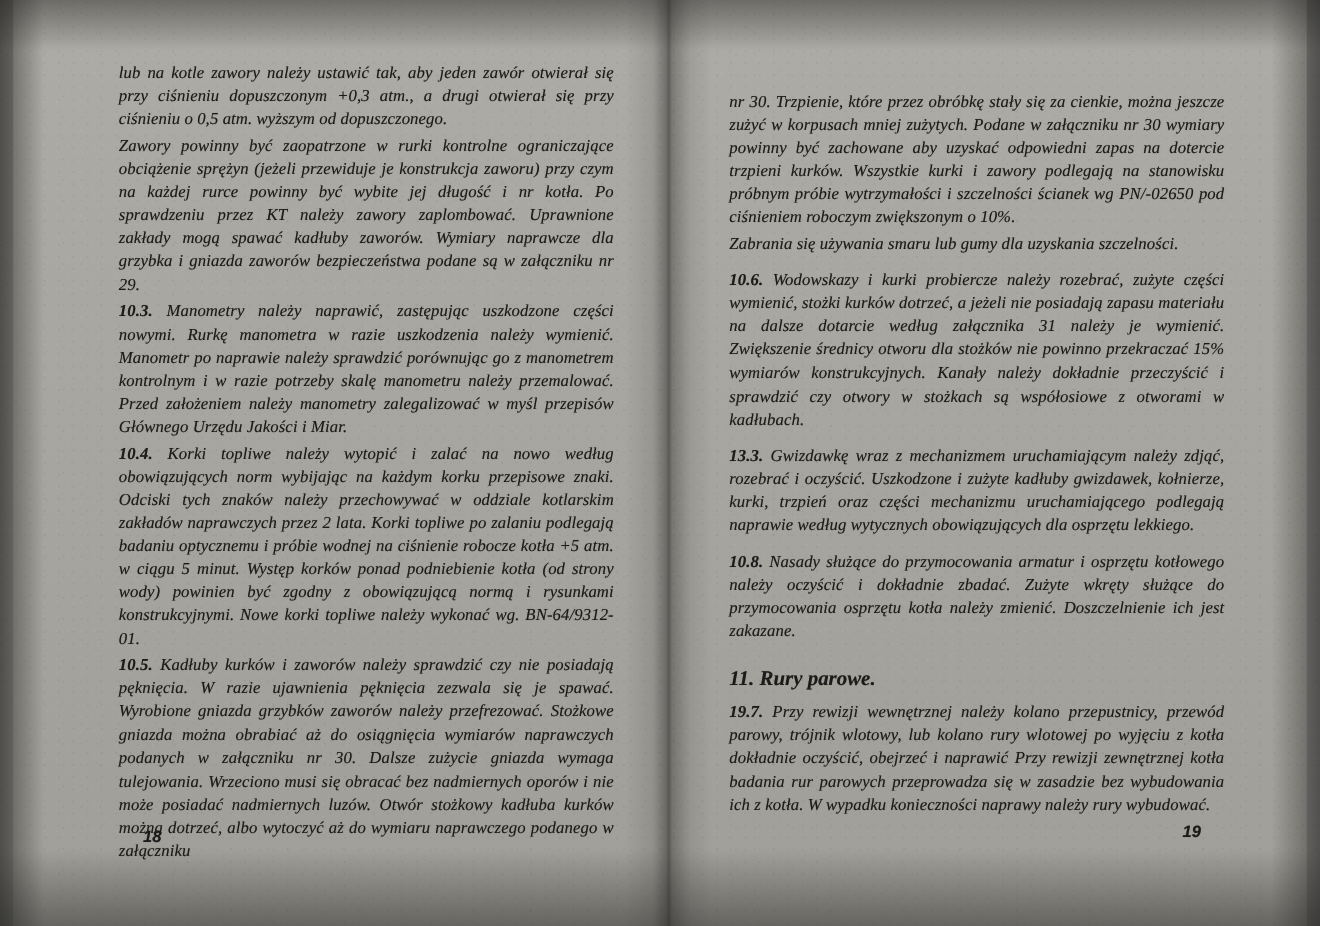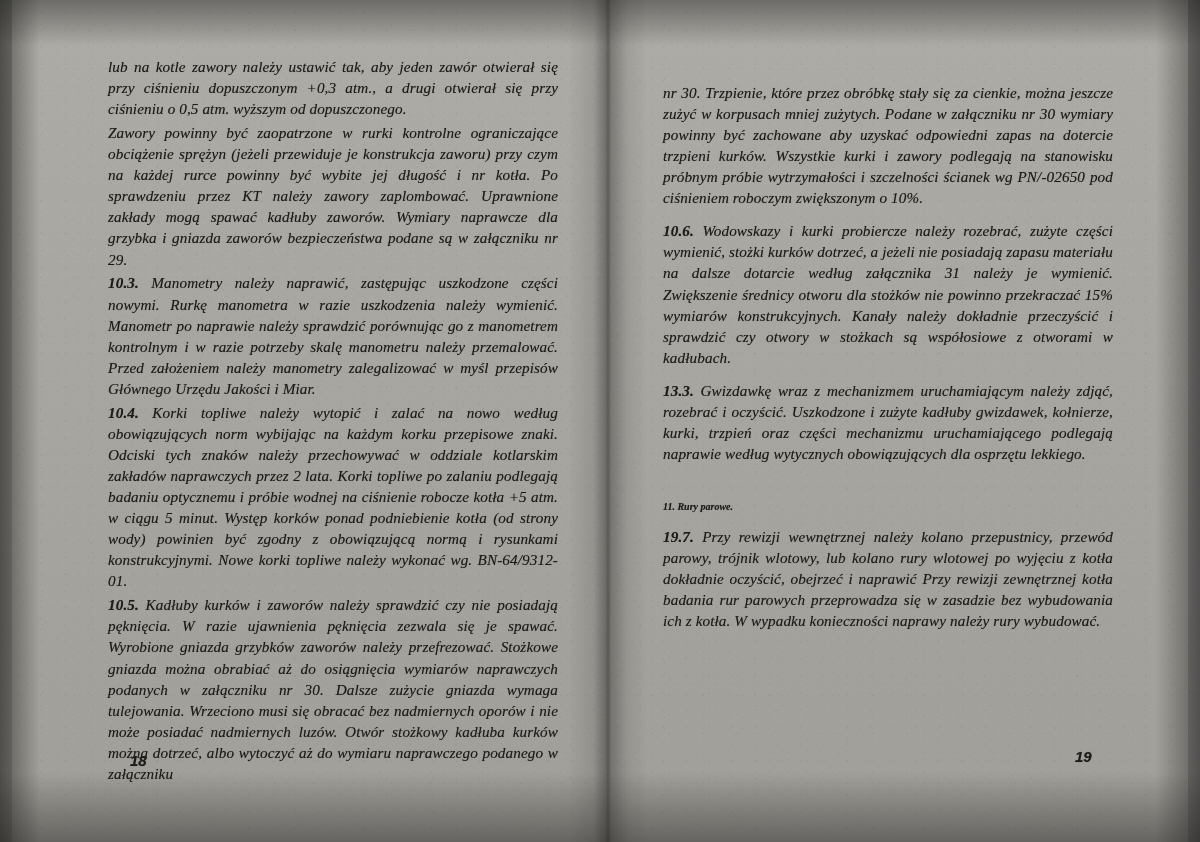--- a/index.html
+++ b/index.html
@@ -91,21 +91,21 @@
     line-height: 21.1px;
     text-align: justify;
     letter-spacing: .1px;
     text-shadow: 0 0 .7px rgba(0,0,0,.45);
   }
   .num {
     font-weight: bold;
   }
   .sec-head {
     margin: 0;
-    font-size: 10px;
+    font-size: 19px;
     line-height: 21.1px;
     font-weight: bold;
     text-shadow: 0 0 .7px rgba(0,0,0,.45);
   }
   .gap-sm { height: 9px; }
   .gap-md { height: 20px; }
 
   .folio {
     position: absolute;
     font-family: "Liberation Sans", sans-serif;
@@ -133,25 +133,27 @@
   <div class="col left softtext">
     <p class="para">lub na kotle zawory należy ustawić tak, aby jeden zawór otwierał się przy ciśnieniu dopuszczonym +0,3 atm., a drugi otwierał się przy ciśnieniu o 0,5 atm. wyższym od dopuszczonego.</p>
     <p class="para">Zawory powinny być zaopatrzone w rurki kontrolne ograniczające obciążenie sprężyn (jeżeli przewiduje je konstrukcja zaworu) przy czym na każdej rurce powinny być wybite jej długość i nr kotła. Po sprawdzeniu przez KT należy zawory zaplombować. Uprawnione zakłady mogą spawać kadłuby zaworów. Wymiary naprawcze dla grzybka i gniazda zaworów bezpieczeństwa podane są w załączniku nr 29.</p>
     <p class="para"><span class="num">10.3.</span> <span>Manometry należy naprawić, zastępując uszkodzone części nowymi. Rurkę manometra w razie uszkodzenia należy wymienić. Manometr po naprawie należy sprawdzić porównując go z manometrem kontrolnym i w razie potrzeby skalę manometru należy przemalować. Przed założeniem należy manometry zalegalizować w myśl przepisów Głównego Urzędu Jakości i Miar.</span></p>
     <p class="para"><span class="num">10.4.</span> <span>Korki topliwe należy wytopić i zalać na nowo według obowiązujących norm wybijając na każdym korku przepisowe znaki. Odciski tych znaków należy przechowywać w oddziale kotlarskim zakładów naprawczych przez 2 lata. Korki topliwe po zalaniu podlegają badaniu optycznemu i próbie wodnej na ciśnienie robocze kotła +5 atm. w ciągu 5 minut. Występ korków ponad podniebienie kotła (od strony wody) powinien być zgodny z obowiązującą normą i rysunkami konstrukcyjnymi. Nowe korki topliwe należy wykonać wg. BN-64/9312-01.</span></p>
     <p class="para"><span class="num">10.5.</span> <span>Kadłuby kurków i zaworów należy sprawdzić czy nie posiadają pęknięcia. W razie ujawnienia pęknięcia zezwala się je spawać. Wyrobione gniazda grzybków zaworów należy przefrezować. Stożkowe gniazda można obrabiać aż do osiągnięcia wymiarów naprawczych podanych w załączniku nr 30. Dalsze zużycie gniazda wymaga tulejowania. Wrzeciono musi się obracać bez nadmiernych oporów i nie może posiadać nadmiernych luzów. Otwór stożkowy kadłuba kurków można dotrzeć, albo wytoczyć aż do wymiaru naprawczego podanego w załączniku</span></p>
   </div>
 
   <div class="col right softtext">
     <p class="para">nr 30. Trzpienie, które przez obróbkę stały się za cienkie, można jeszcze zużyć w korpusach mniej zużytych. Podane w załączniku nr 30 wymiary powinny być zachowane aby uzyskać odpowiedni zapas na dotercie trzpieni kurków. Wszystkie kurki i zawory podlegają na stanowisku próbnym próbie wytrzymałości i szczelności ścianek wg PN/-02650 pod ciśnieniem roboczym zwiększonym o 10%.</p>
+    <p class="para">Zabrania się używania smaru lub gumy dla uzyskania szczelności.</p>
     <div class="gap-sm"></div>
     <p class="para"><span class="num">10.6.</span> <span>Wodowskazy i kurki probiercze należy rozebrać, zużyte części wymienić, stożki kurków dotrzeć, a jeżeli nie posiadają zapasu materiału na dalsze dotarcie według załącznika 31 należy je wymienić. Zwiększenie średnicy otworu dla stożków nie powinno przekraczać 15% wymiarów konstrukcyjnych. Kanały należy dokładnie przeczyścić i sprawdzić czy otwory w stożkach są współosiowe z otworami w kadłubach.</span></p>
     <div class="gap-sm"></div>
     <p class="para"><span class="num">13.3.</span> <span>Gwizdawkę wraz z mechanizmem uruchamiającym należy zdjąć, rozebrać i oczyścić. Uszkodzone i zużyte kadłuby gwizdawek, kołnierze, kurki, trzpień oraz części mechanizmu uruchamiającego podlegają naprawie według wytycznych obowiązujących dla osprzętu lekkiego.</span></p>
     <div class="gap-sm"></div>
+    <p class="para"><span class="num">10.8.</span> <span>Nasady służące do przymocowania armatur i osprzętu kotłowego należy oczyścić i dokładnie zbadać. Zużyte wkręty służące do przymocowania osprzętu kotła należy zmienić. Doszczelnienie ich jest zakazane.</span></p>
     <div class="gap-md"></div>
     <p class="sec-head">11. Rury parowe.</p>
     <div class="gap-sm"></div>
     <p class="para"><span class="num">19.7.</span> <span>Przy rewizji wewnętrznej należy kolano przepustnicy, przewód parowy, trójnik wlotowy, lub kolano rury wlotowej po wyjęciu z kotła dokładnie oczyścić, obejrzeć i naprawić Przy rewizji zewnętrznej kotła badania rur parowych przeprowadza się w zasadzie bez wybudowania ich z kotła. W wypadku konieczności naprawy należy rury wybudować.</span></p>
   </div>
 
   <div class="folio left">18</div>
   <div class="folio right">19</div>
 
   <div class="grain"></div>

